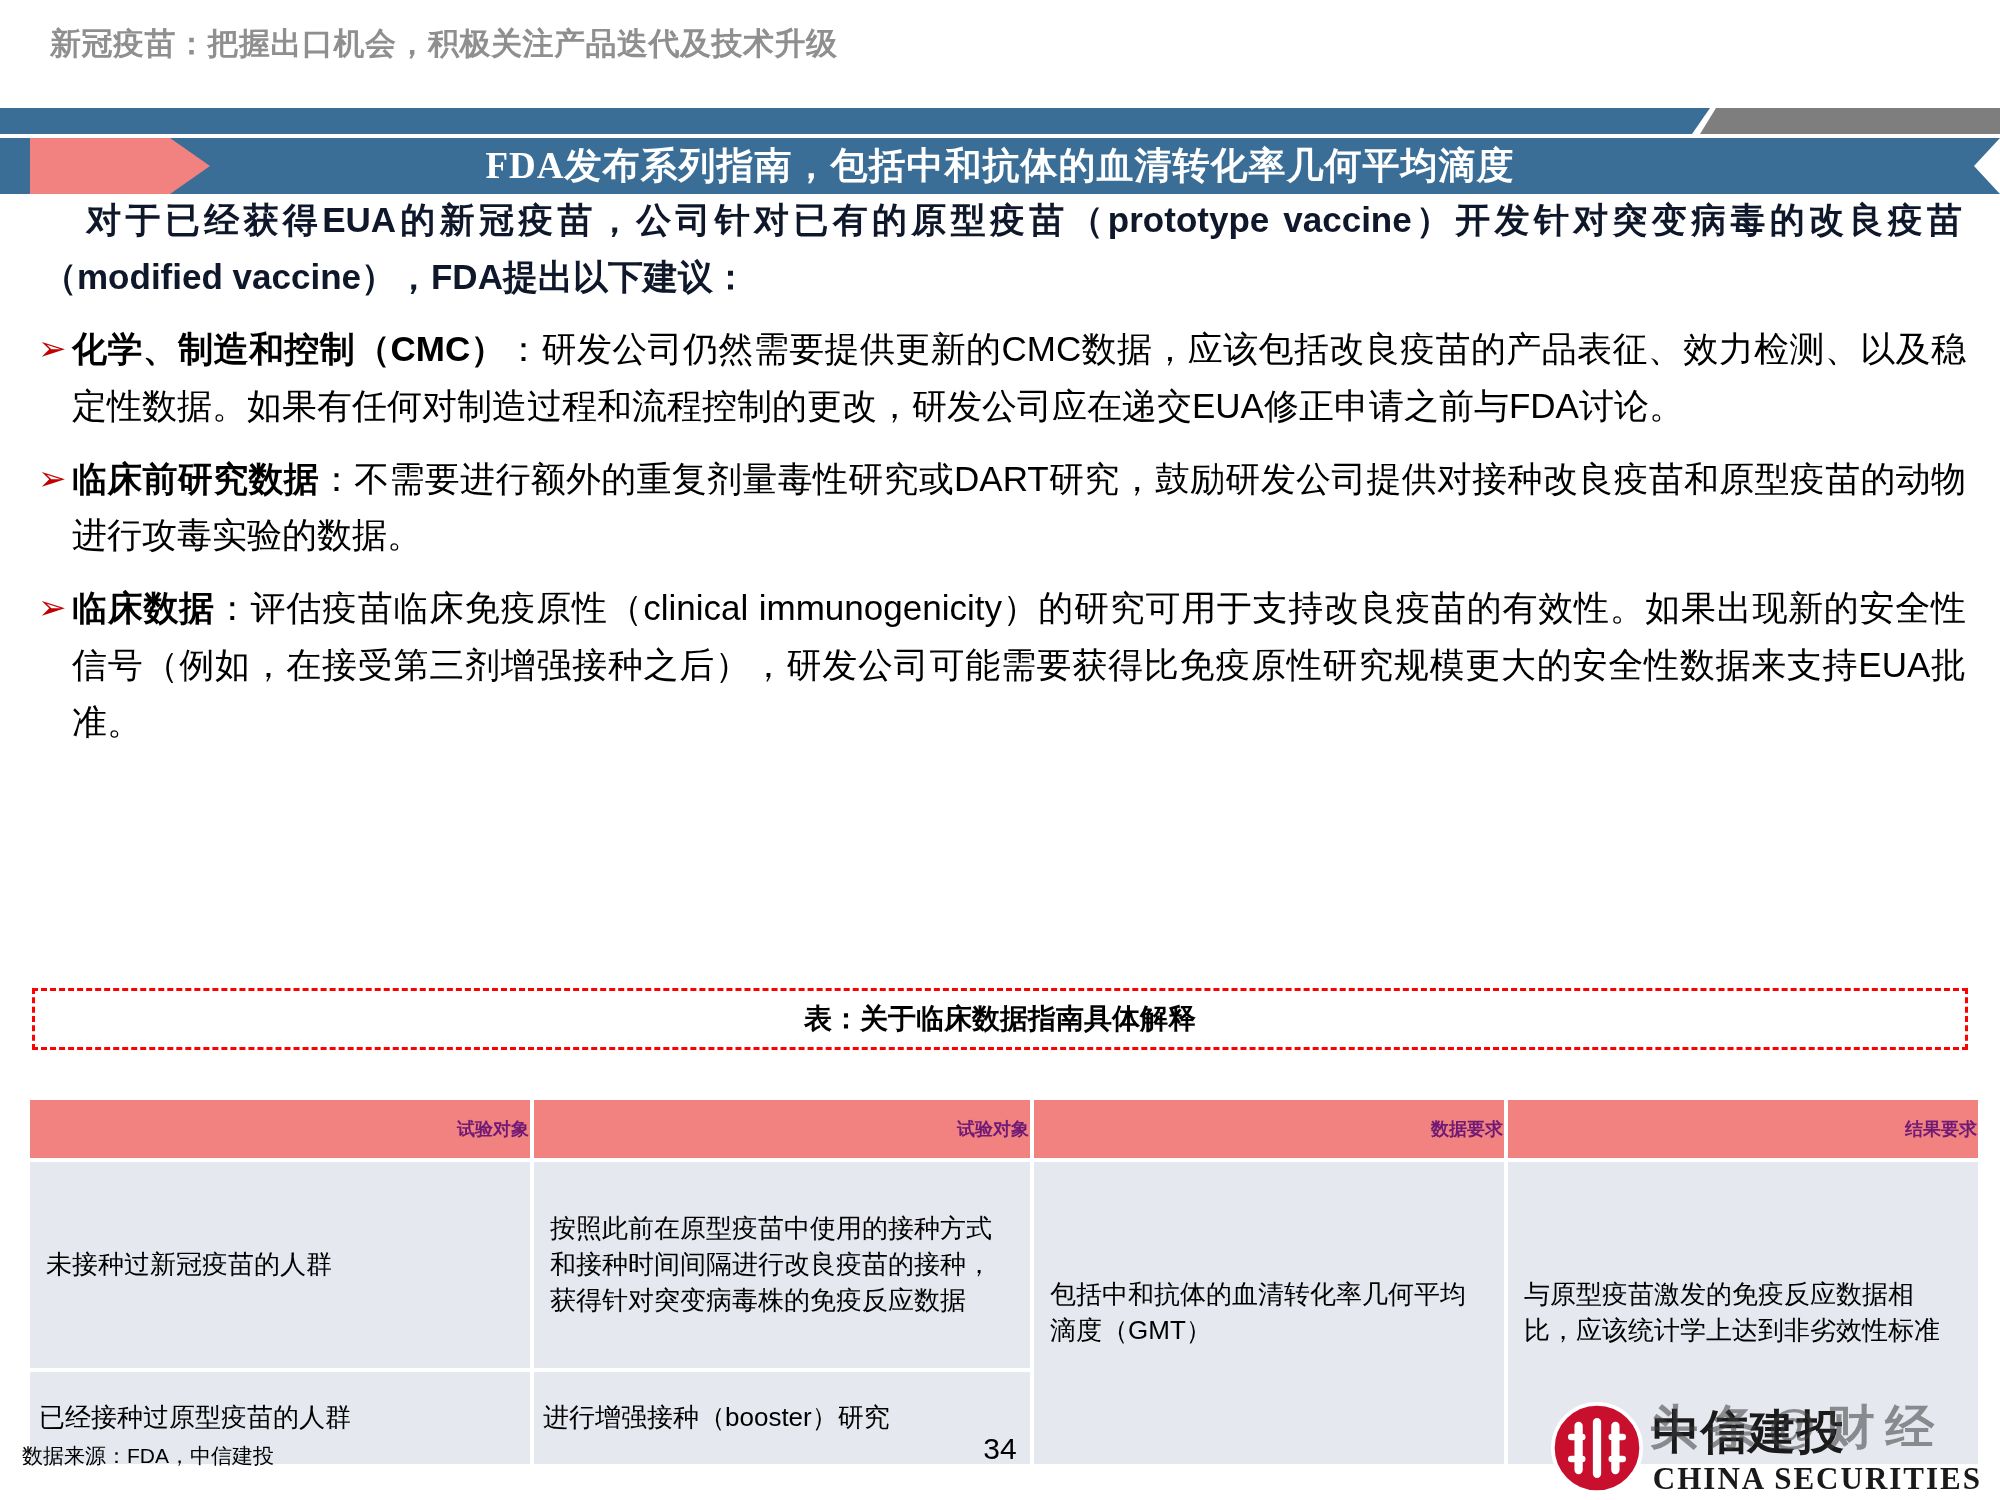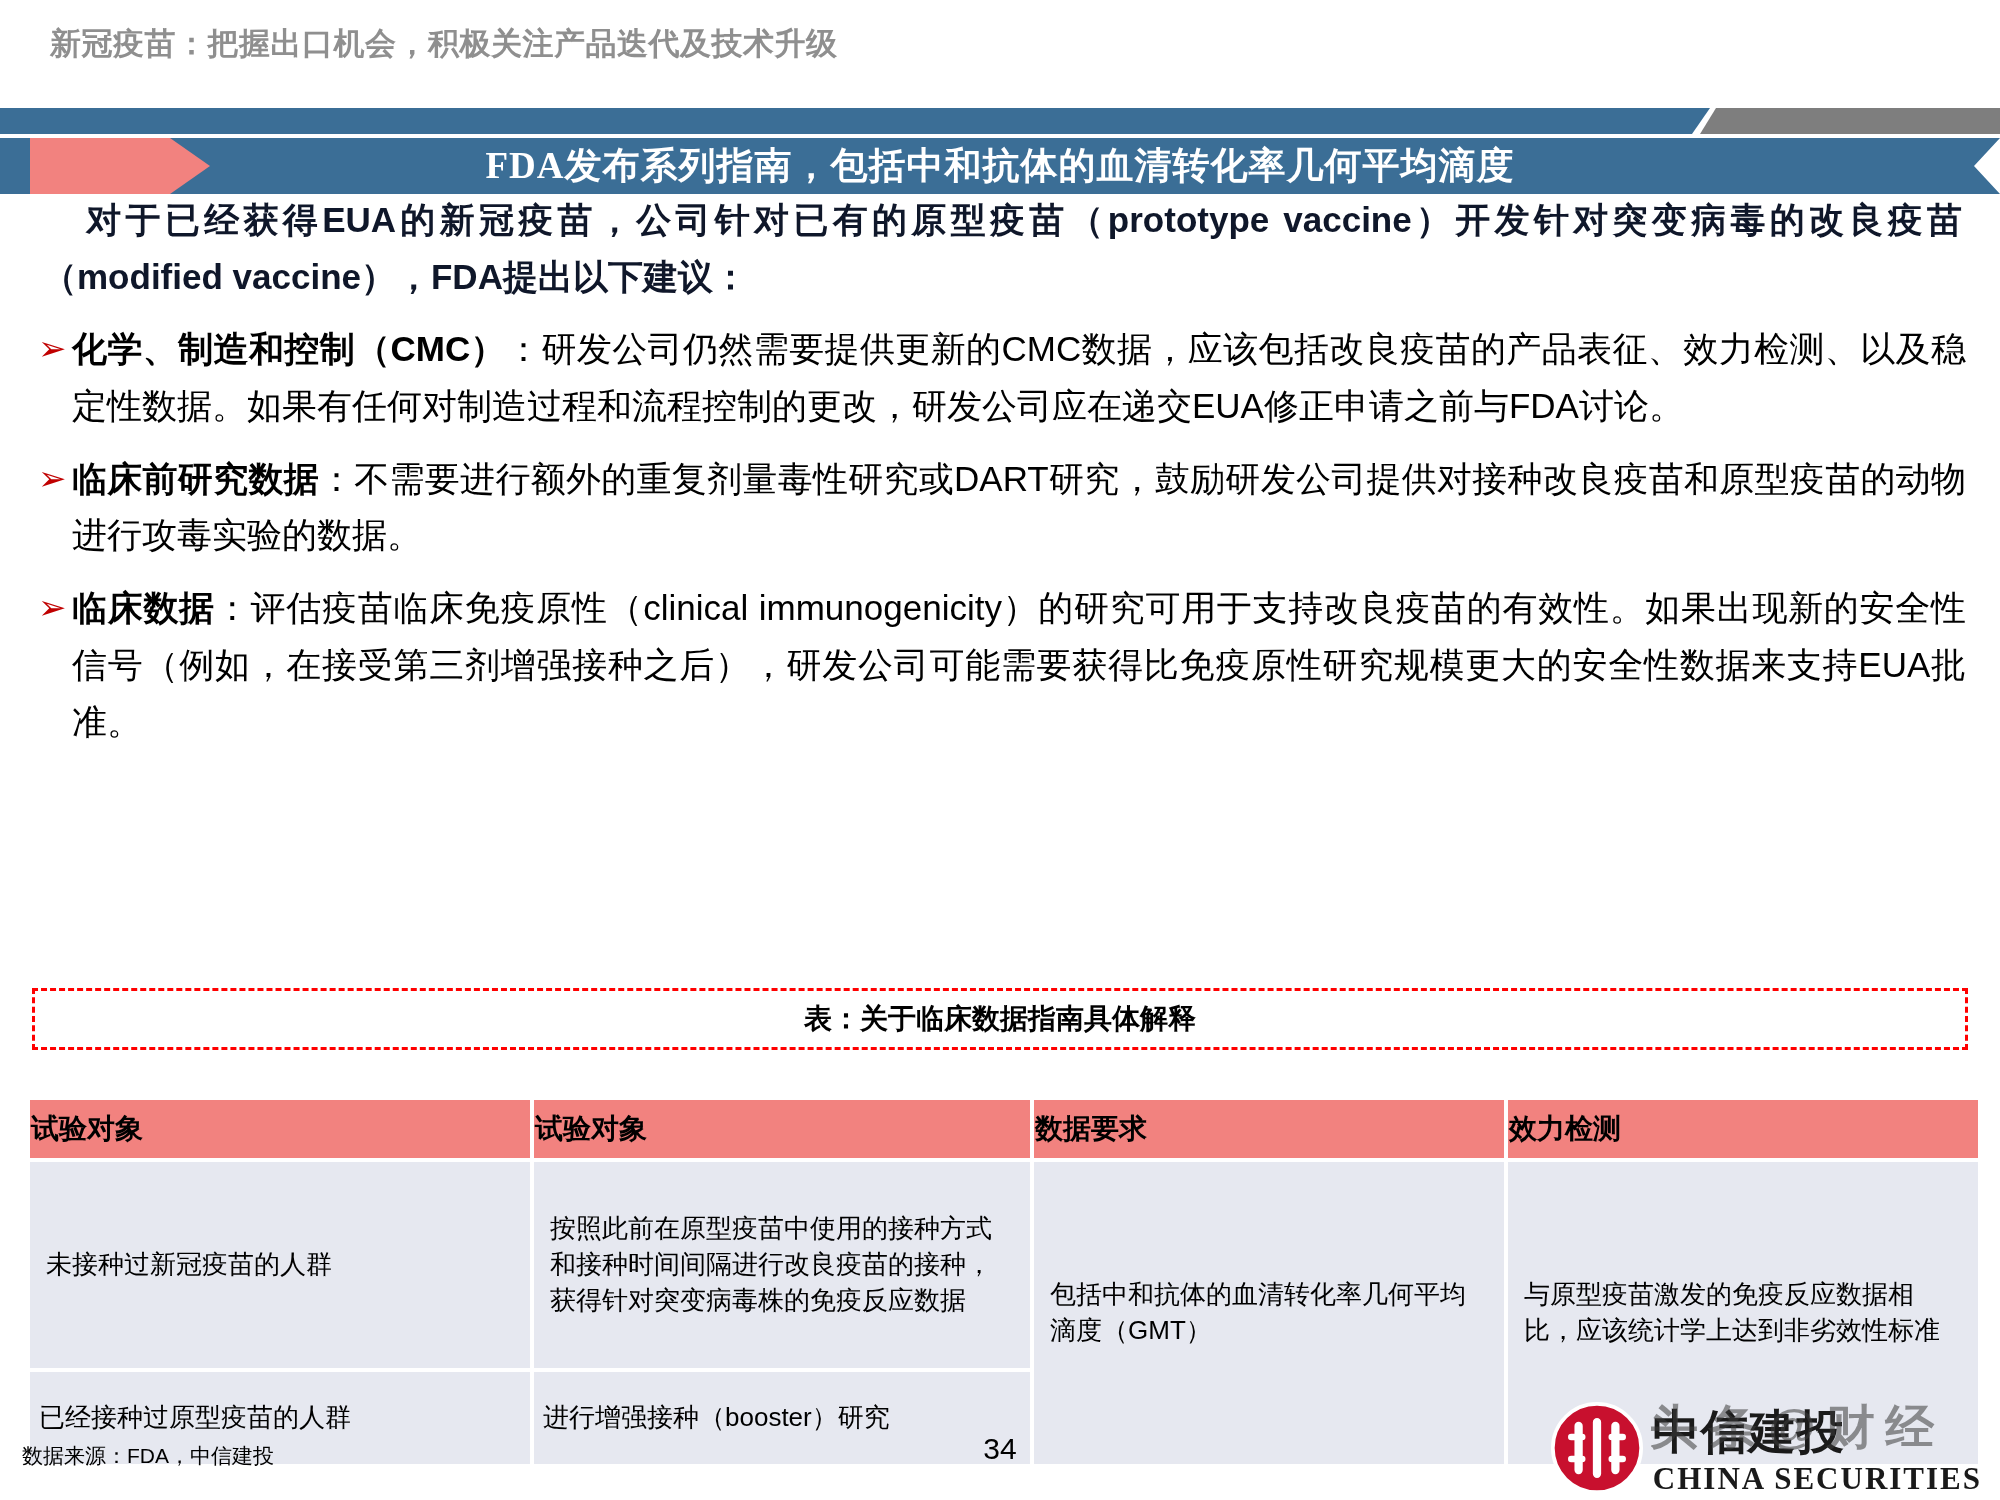--- a/index.html
+++ b/index.html
@@ -163,25 +163,25 @@
     position: absolute;
     left: 26px;
     top: 1096px;
     width: 1948px;
     border-collapse: separate;
     border-spacing: 4px 4px;
     table-layout: fixed;
   }
   #data-table th {
     background: #f2827f;
-    color: #000000;
-    font-size: 28px;
-    font-weight: bold;
-    height: 56px;
-    text-align: left;
+    color: #701a75;
+    font-size: 18px;
+    font-weight: bold;
+    height: 56px;
+    text-align: right;
     vertical-align: middle;
   }
   #data-table td {
     background: #e6e8f0;
     color: #000;
     font-size: 26px;
     line-height: 1.38;
     padding: 14px 16px;
     vertical-align: middle;
     text-align: left;
@@ -313,21 +313,21 @@
     <col class="col-1">
       <col class="col-2">
       <col class="col-3">
       <col class="col-4">
   </colgroup>
   <thead>
     <tr>
       <th>试验对象</th>
       <th>试验对象</th>
       <th>数据要求</th>
-      <th>效力检测</th>
+      <th>结果要求</th>
     </tr>
   </thead>
   <tbody>
     <tr>
       <td class="tall">未接种过新冠疫苗的人群</td>
       <td class="tall">按照此前在原型疫苗中使用的接种方式和接种时间间隔进行改良疫苗的接种，获得针对突变病毒株的免疫反应数据</td>
       <td class="tall" rowspan="2">包括中和抗体的血清转化率几何平均滴度（GMT）</td>
       <td class="tall" rowspan="2">与原型疫苗激发的免疫反应数据相比，应该统计学上达到非劣效性标准</td>
     </tr>
     <tr>

